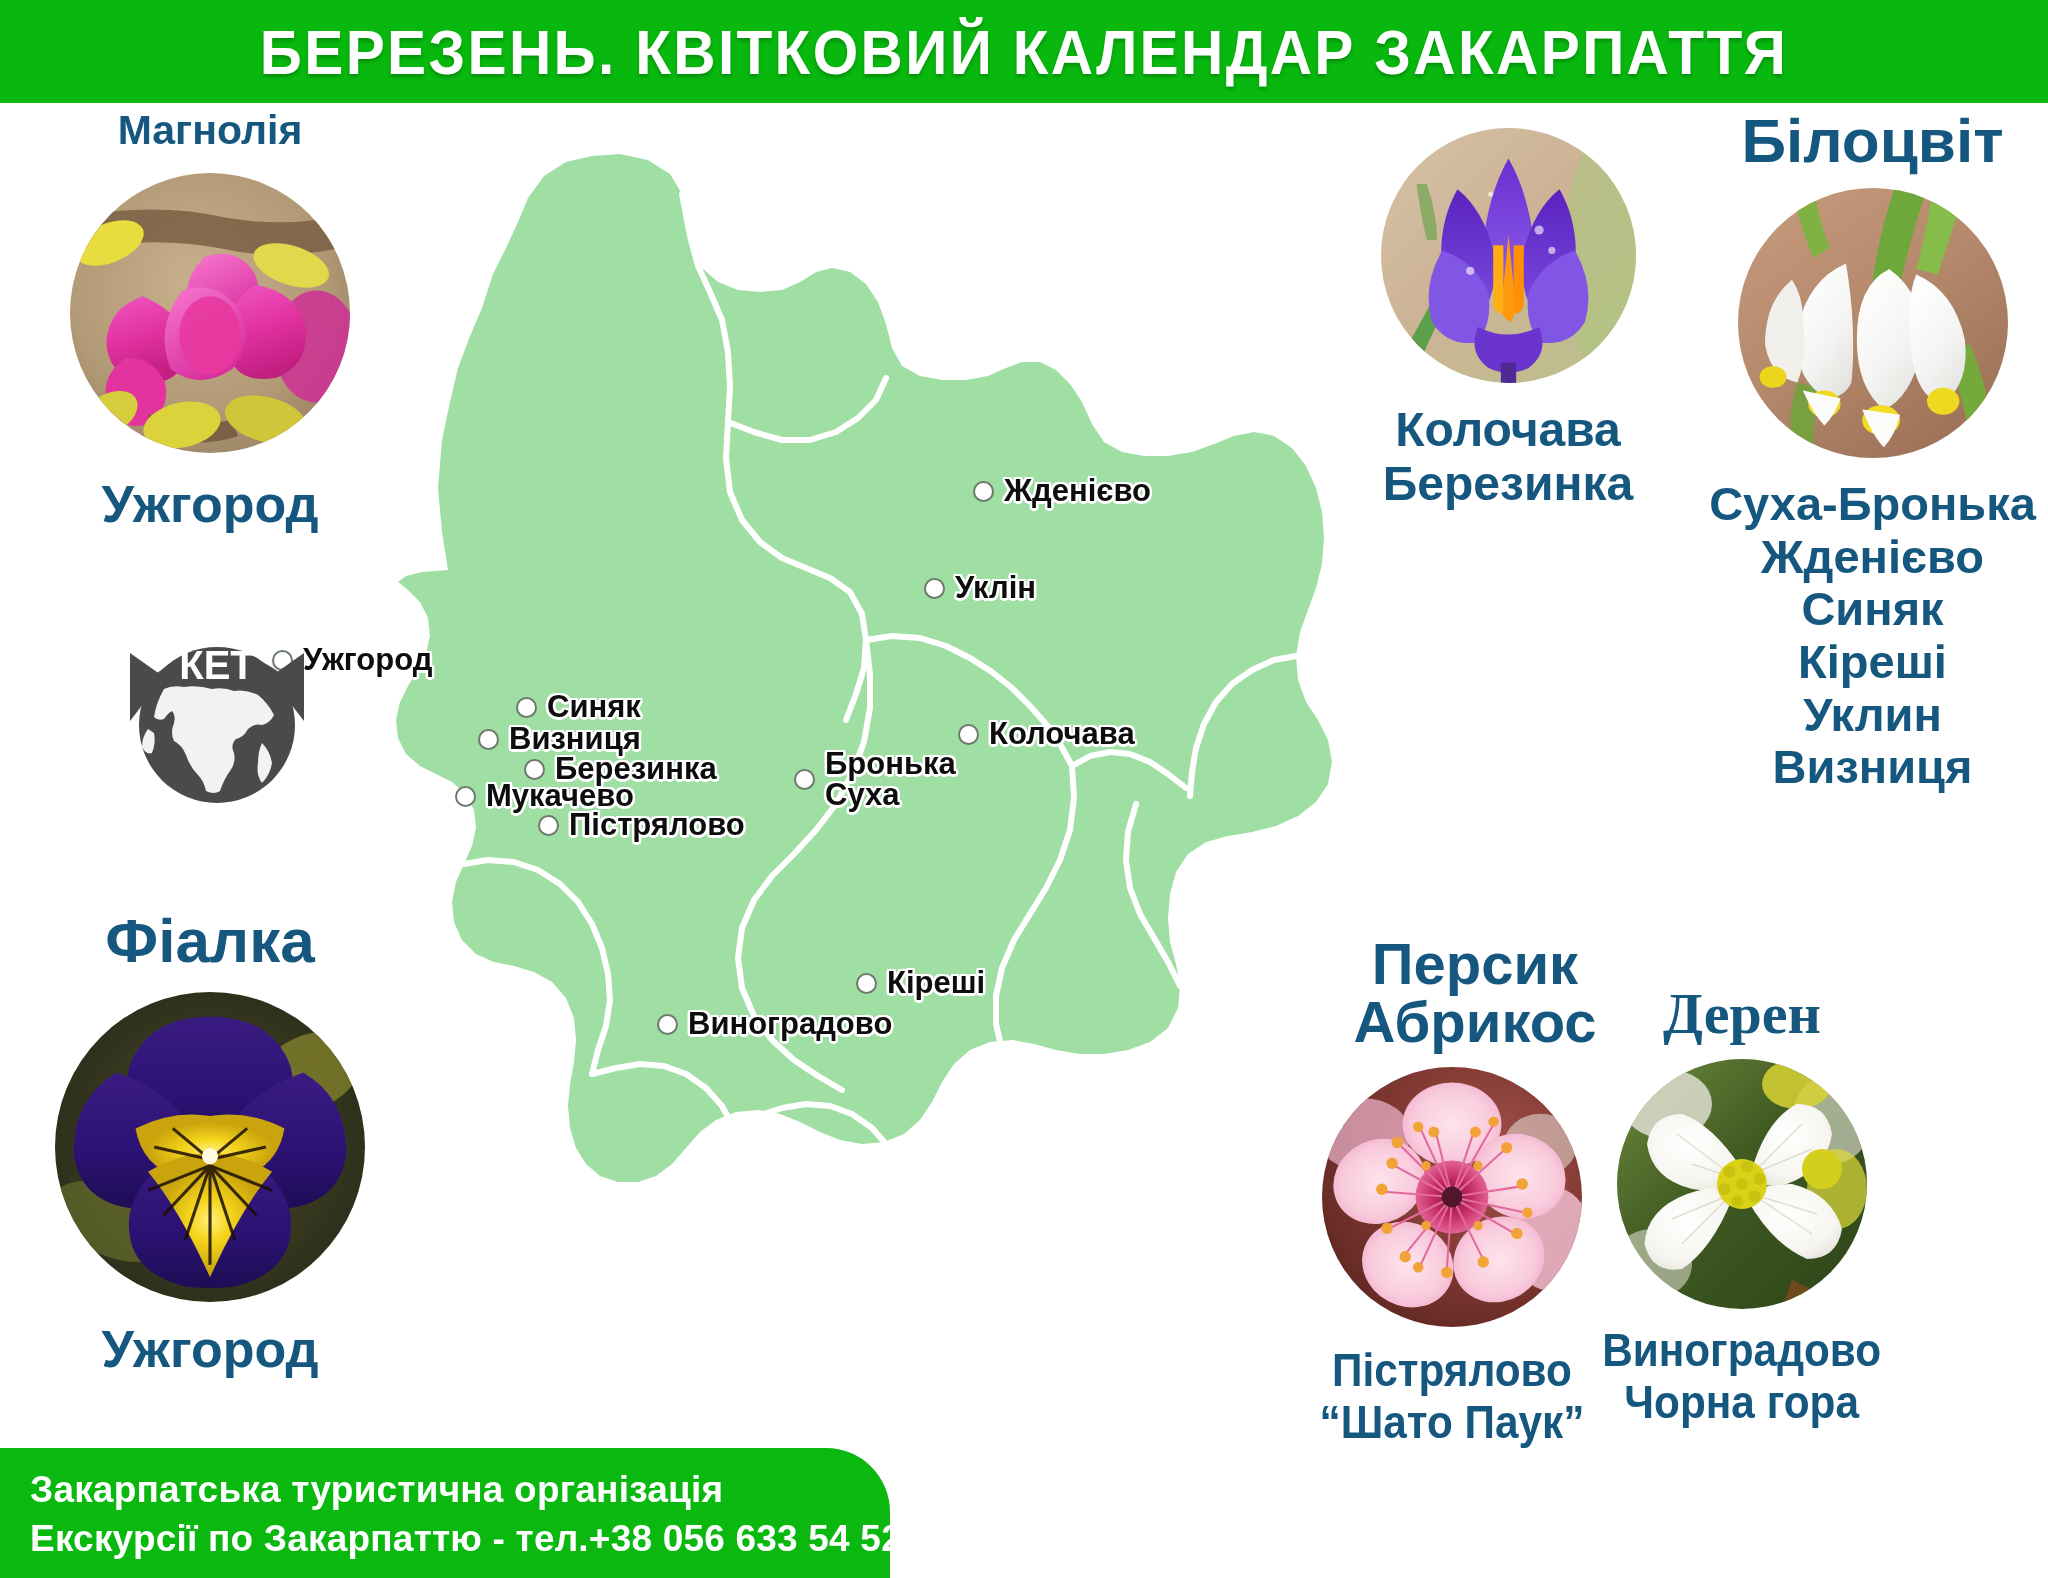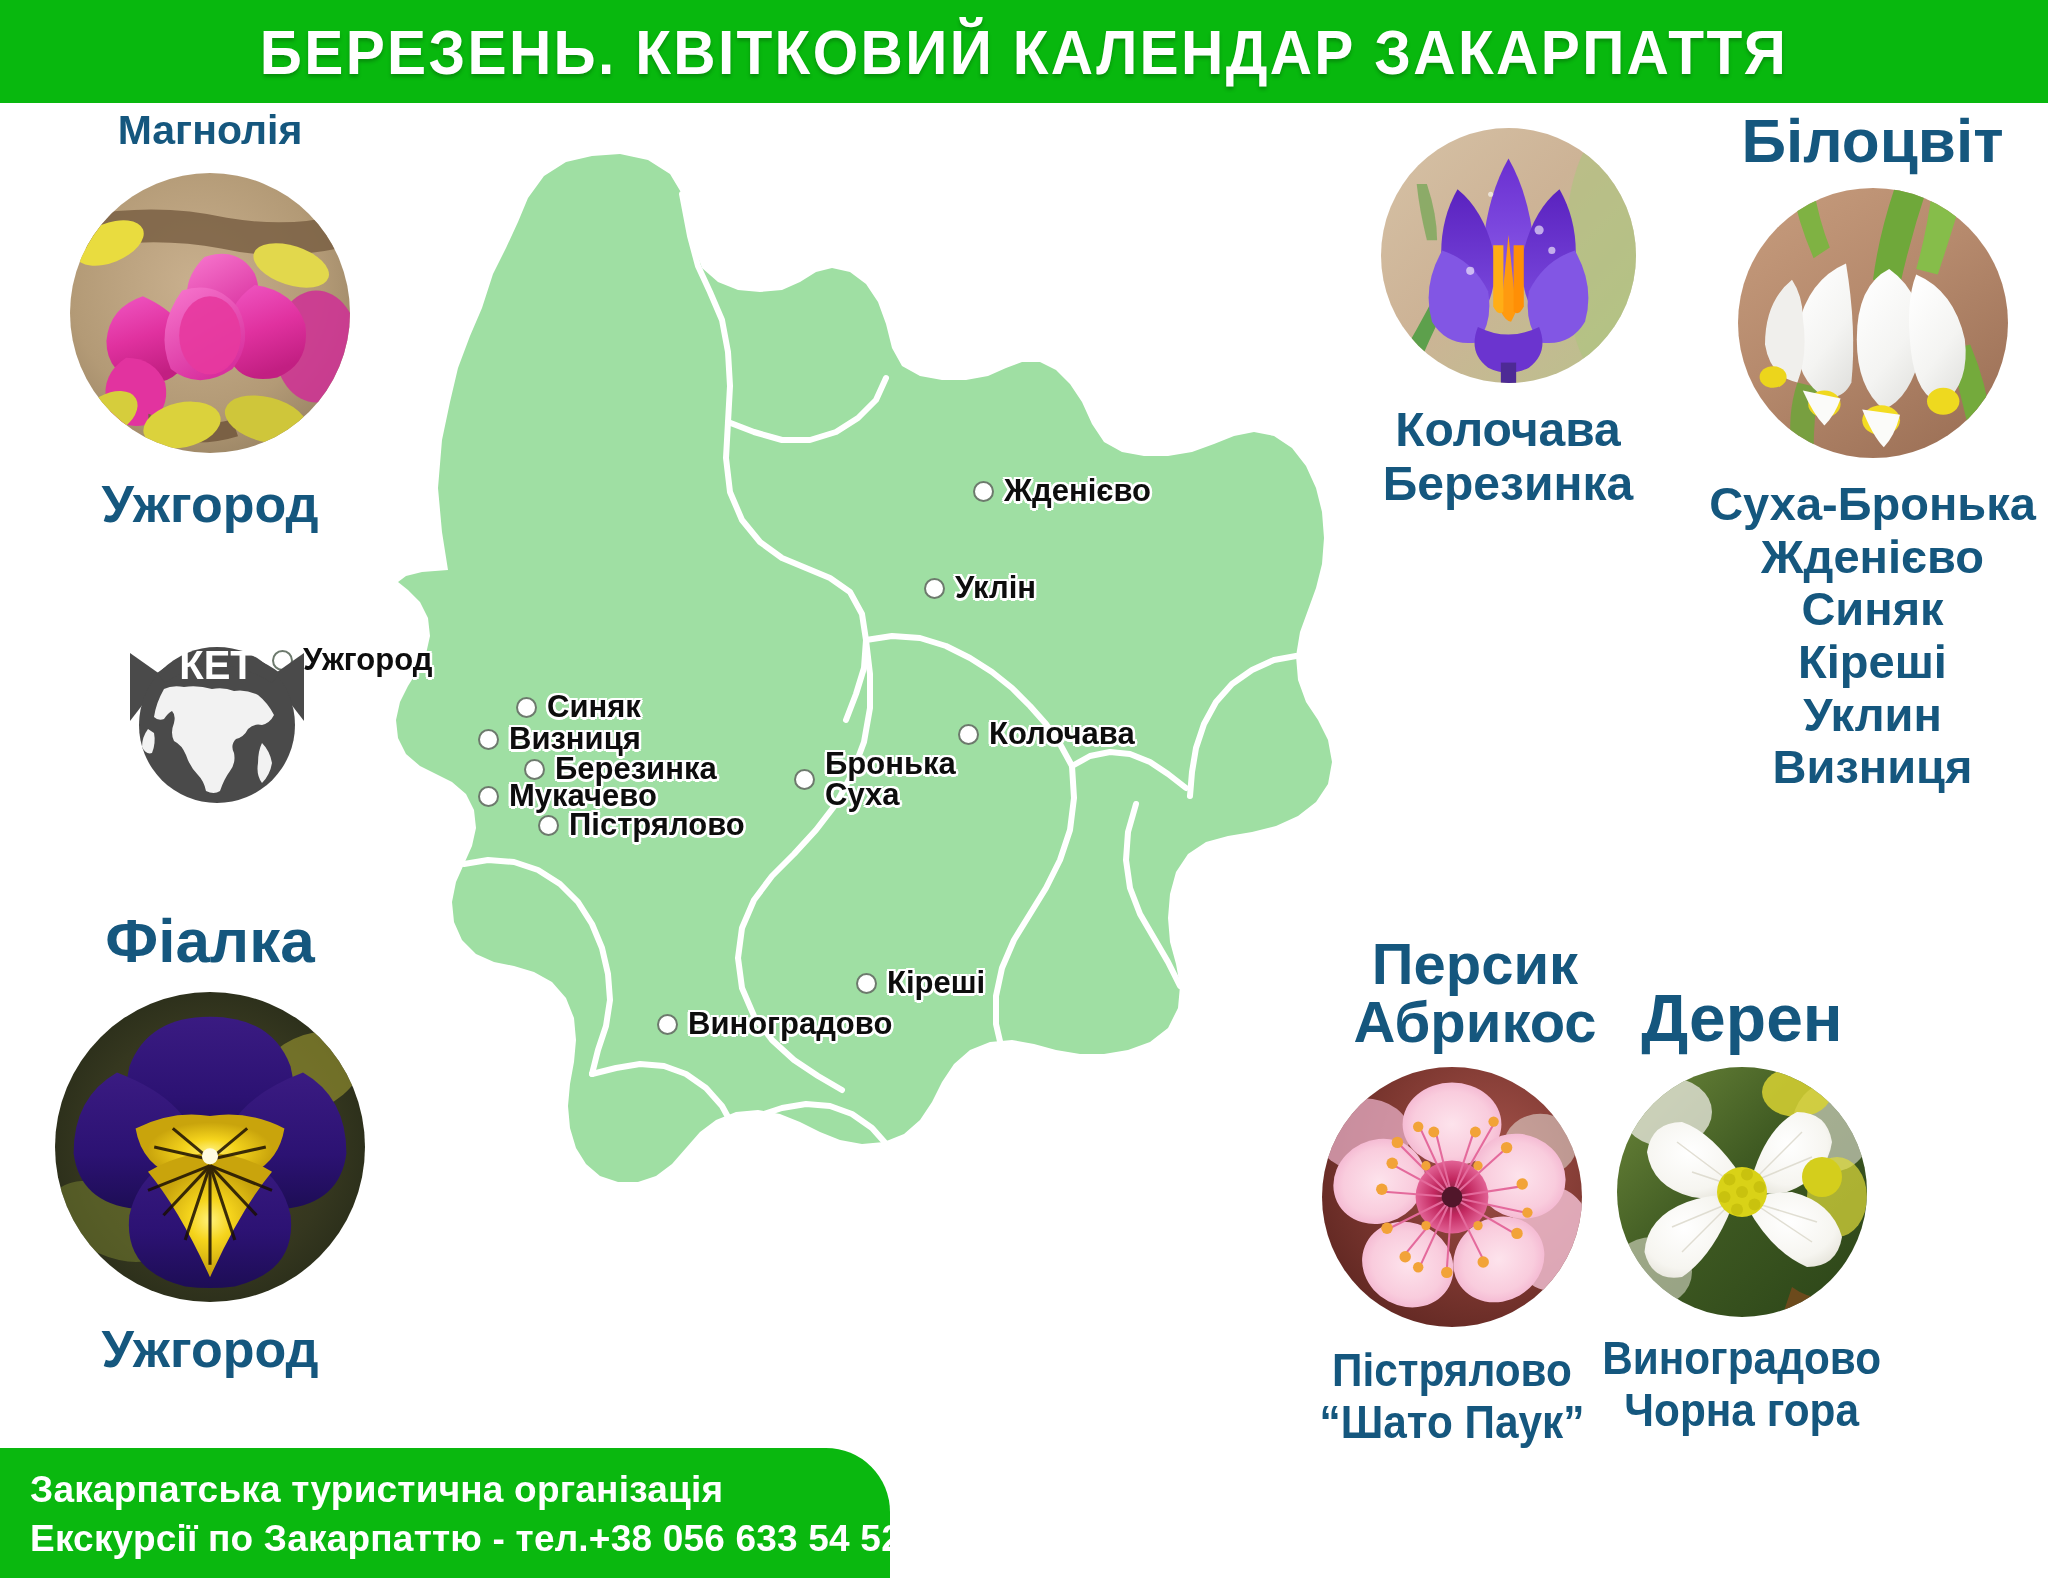--- a/index.html
+++ b/index.html
@@ -146,21 +146,21 @@
       <span class="lbl">Синяк</span>
     </div>
     <div class="city" style="left:148px; top:583px;">
       <span class="dot"></span>
       <span class="lbl">Визниця</span>
     </div>
     <div class="city" style="left:194px; top:613px;">
       <span class="dot"></span>
       <span class="lbl">Березинка</span>
     </div>
-    <div class="city" style="left:148px; top:640px;justify-content:flex-end;">
+    <div class="city" style="left:125px; top:640px;justify-content:flex-end;">
       <span class="dot"></span>
       <span class="lbl">Мукачево</span>
     </div>
     <div class="city" style="left:208px; top:669px;">
       <span class="dot"></span>
       <span class="lbl">Пістрялово</span>
     </div>
     <div class="city" style="left:628px; top:578px;">
       <span class="dot"></span>
       <span class="lbl">Колочава</span>
@@ -448,21 +448,21 @@
             <circle cx="40" cy="61" r="1.8"></circle>
         </g>
         <circle cx="50" cy="50" r="4" fill="#51162a"></circle>
       </svg>
     </div>
     <div class="card-places" style="font-size:46px; margin-top:18px; transform:scaleX(0.92);">Пістрялово
 “Шато Паук”</div>
   </div>
 
   <div class="card" style="left:1592px; top:985px; width:300px;">
-    <div class="card-title" style="font-size:66px;">Дерен</div>
+    <div class="card-title" style="font-size:58px;font-family:Liberation Serif, serif;">Дерен</div>
     <div class="photo" style="width:250px; height:250px; margin-top:16px;">
       <svg viewBox="0 0 100 100" xmlns="http://www.w3.org/2000/svg">
         <defs>
           <linearGradient id="dbg" x1="0" y1="0" x2="1" y2="1">
             <stop offset="0%" stop-color="#6f8a3c"></stop>
               <stop offset="45%" stop-color="#3f5a22"></stop>
               <stop offset="100%" stop-color="#2b4418"></stop>
           </linearGradient>
           <radialGradient id="dpet" cx="45%" cy="40%" r="70%">
             <stop offset="0%" stop-color="#ffffff"></stop>

